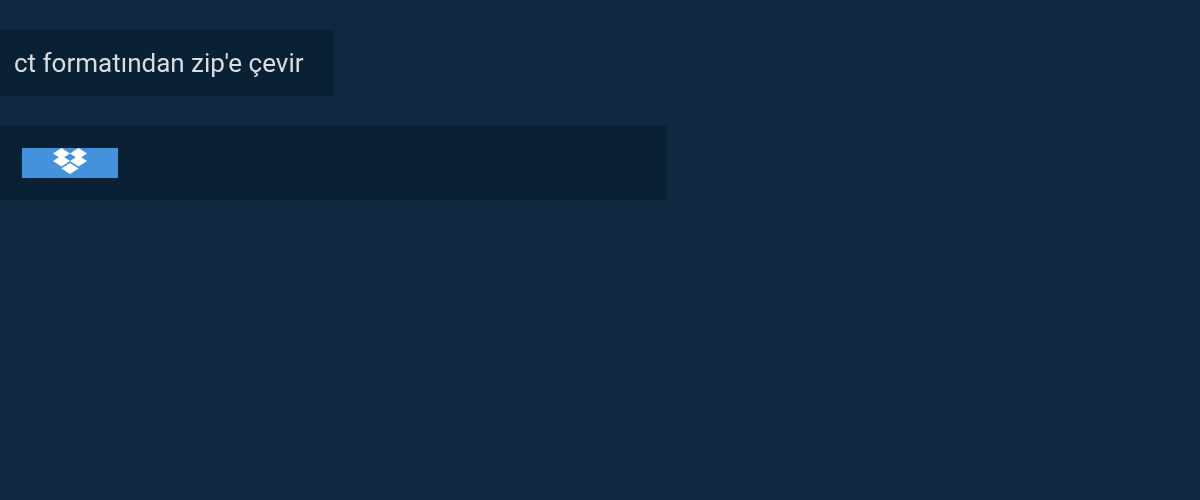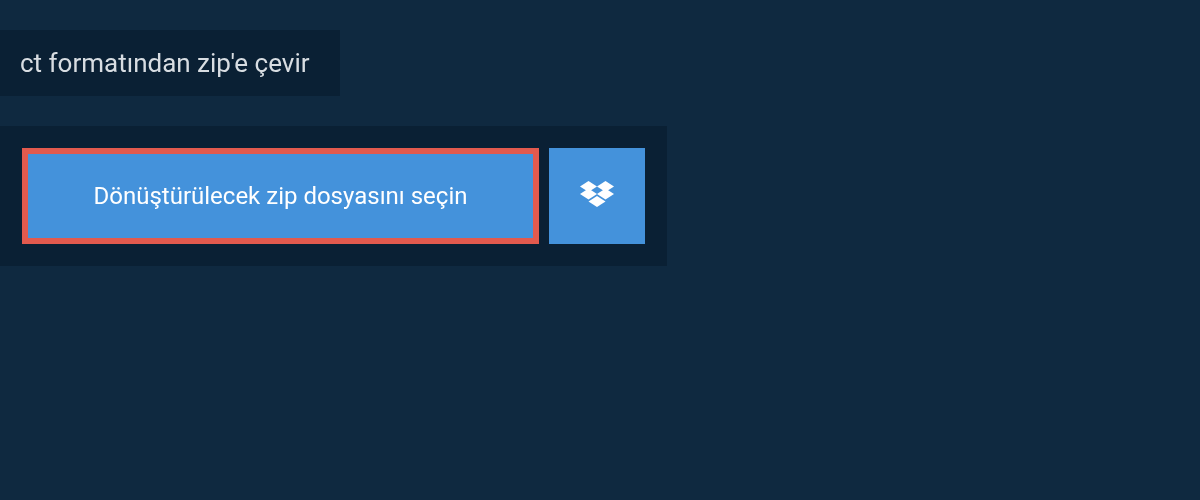--- a/index.html
+++ b/index.html
@@ -12,21 +12,21 @@
       height: 500px;
       background: #0f2940;
       font-family: -apple-system, BlinkMacSystemFont, "Segoe UI", Roboto, Helvetica, Arial, sans-serif;
       overflow: hidden;
     }
     .tab {
       background: #0a2034;
       color: #d8dde2;
       font-size: 26px;
       font-weight: 400;
-      padding: 18px 30px 18px 20px;
+      padding: 18px 30px 18px 14px;
       display: inline-block;
       margin-top: 30px;
     }
     .panel {
       background: #0a2034;
       padding: 22px;
       display: flex;
       gap: 10px;
       width: 667px;
       margin-top: 30px;
@@ -62,23 +62,20 @@
 </head>
 <body>
 
 
 
 <div class="tab">
   <span>ct formatından zip'e çevir</span>
 </div>
 
 <div class="panel">
-  <div class="select-button">
-    <span>Dönüştürülecek zip dosyasını seçin</span>
-  </div>
   <div class="dropbox-button">
     <svg class="dropbox-icon" viewBox="0 0 34 30">
       <path d="M8.5 0 L17 5.5 L8.5 11 L0 5.5 Z"></path>
       <path d="M25.5 0 L34 5.5 L25.5 11 L17 5.5 Z"></path>
       <path d="M0 13 L8.5 7.5 L17 13 L8.5 18.5 Z"></path>
       <path d="M17 13 L25.5 7.5 L34 13 L25.5 18.5 Z"></path>
       <path d="M8.5 20.5 L17 15 L25.5 20.5 L17 26 Z"></path>
     </svg>
   </div>
 </div>

